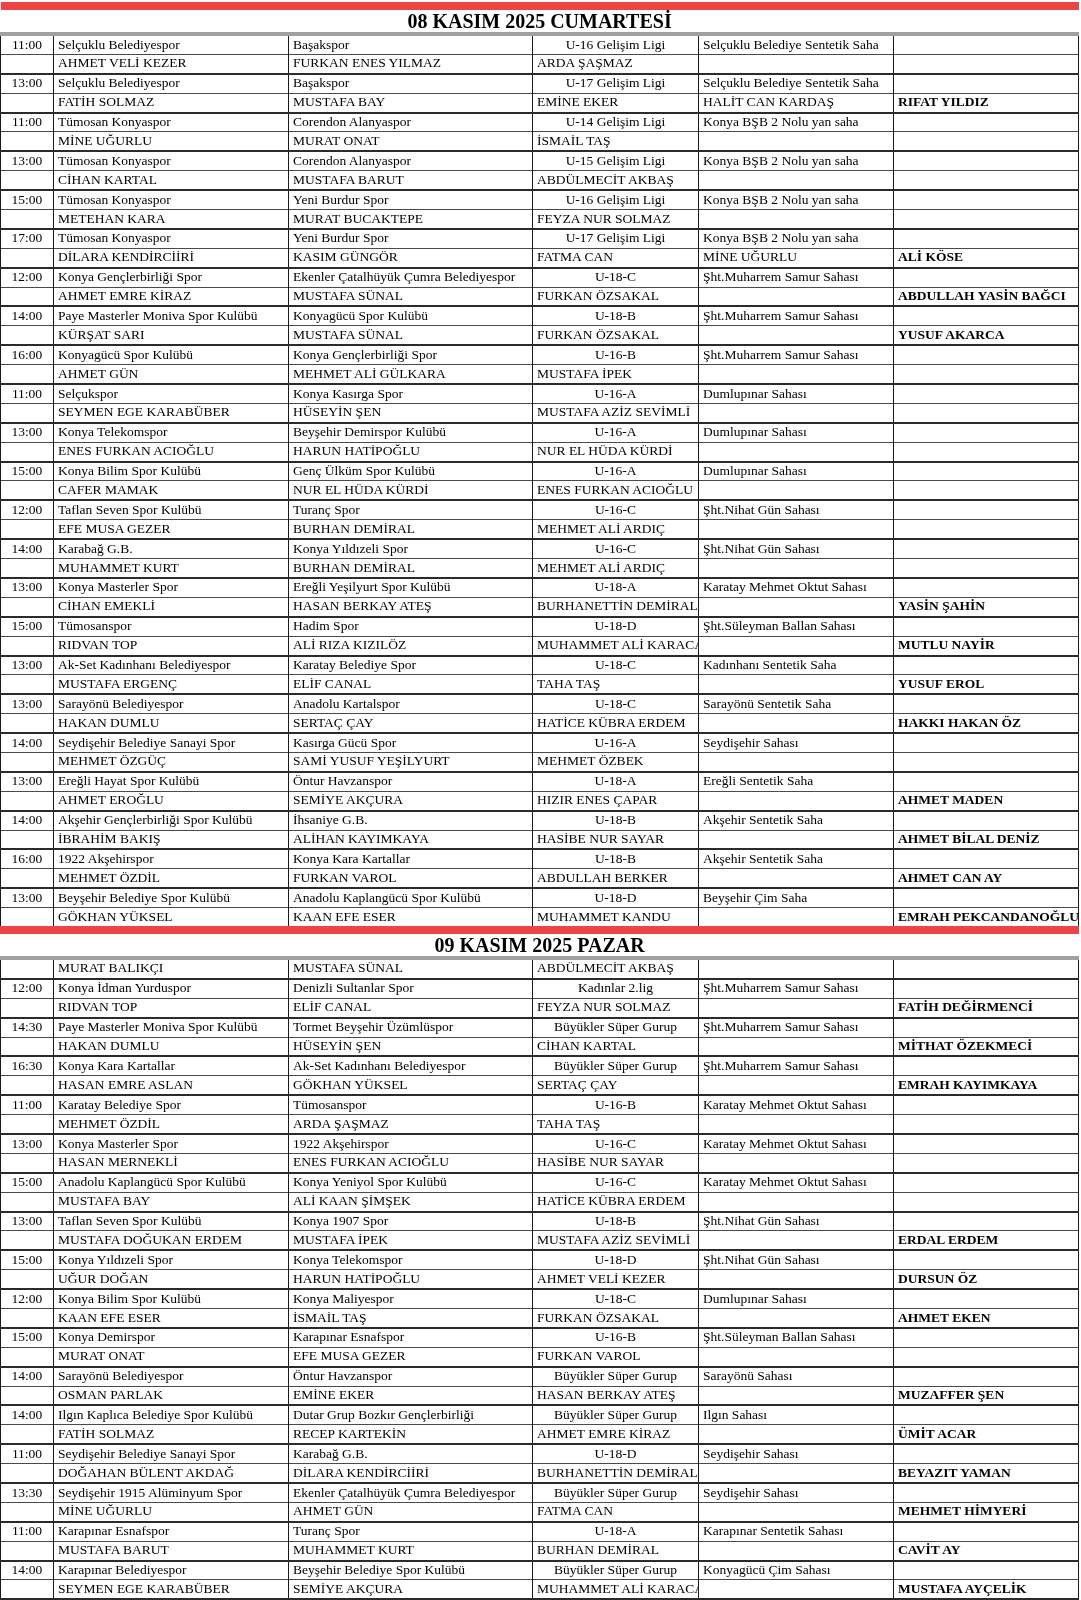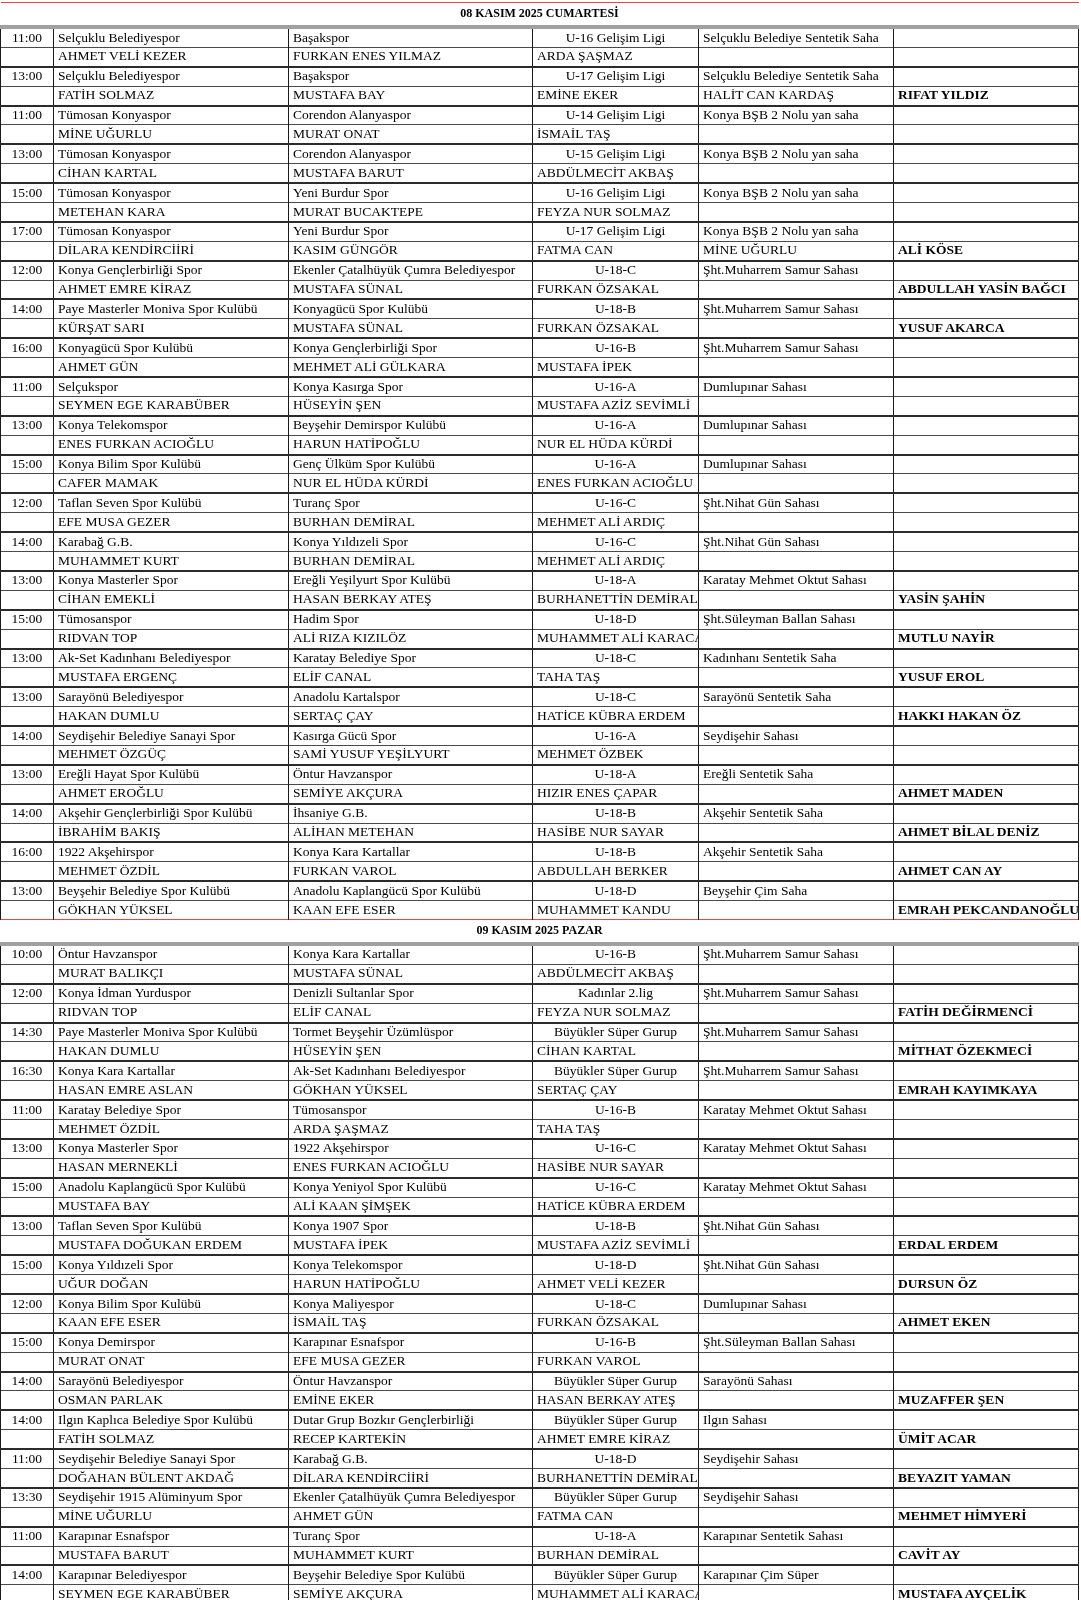--- a/index.html
+++ b/index.html
@@ -34,25 +34,25 @@
     white-space: nowrap;
     overflow: hidden;
     vertical-align: middle;
     border-left: 1px solid #1a1a1a;
     border-right: 1px solid #1a1a1a;
     line-height: 1.1;
   }
   tr.day td {
     border-left: none;
     border-right: none;
-    border-top: 1px solid #ef4444;
+    border-top: 8px solid #ef4444;
     border-bottom: 4px solid #a0a0a0;
     text-align: center;
     font-weight: bold;
-    font-size: 12px;
+    font-size: 20px;
     height: 22px;
     overflow: visible;
   }
   tr.match td { border-top: 2px solid #2b2b2b; }
   tr.refs  td { border-top: 1px solid #4a4a4a; }
   tr:last-child td { border-bottom: 2px solid #2b2b2b; }
   td.a-center { text-align: center; }
   td.ovf { overflow: visible; font-weight: bold; }  
 </style>
 </head>
@@ -396,21 +396,21 @@
           <td class="a-center">14:00</td>
           <td>Akşehir Gençlerbirliği Spor Kulübü</td>
           <td>İhsaniye G.B.</td>
           <td class="a-center">U-18-B</td>
           <td>Akşehir Sentetik Saha</td>
           <td></td>
         </tr>
         <tr class="refs">
           <td></td>
           <td>İBRAHİM BAKIŞ</td>
-          <td>ALİHAN METEHAN</td>
+          <td>ALİHAN KAYIMKAYA</td>
           <td>HASİBE NUR SAYAR</td>
           <td></td>
           <td class="ovf">AHMET BİLAL DENİZ</td>
         </tr>
         <tr class="match">
           <td class="a-center">16:00</td>
           <td>1922 Akşehirspor</td>
           <td>Konya Kara Kartallar</td>
           <td class="a-center">U-18-B</td>
           <td>Akşehir Sentetik Saha</td>
@@ -436,28 +436,20 @@
           <td></td>
           <td>GÖKHAN YÜKSEL</td>
           <td>KAAN EFE ESER</td>
           <td>MUHAMMET KANDU</td>
           <td></td>
           <td class="ovf">EMRAH PEKCANDANOĞLU</td>
         </tr>
         <tr class="day">
           <td colspan="6">09 KASIM 2025 PAZAR</td>
         </tr>
-        <tr class="match">
-          <td class="a-center">10:00</td>
-          <td>Öntur Havzanspor</td>
-          <td>Konya Kara Kartallar</td>
-          <td class="a-center">U-16-B</td>
-          <td>Şht.Muharrem Samur Sahası</td>
-          <td></td>
-        </tr>
         <tr class="refs">
           <td></td>
           <td>MURAT BALIKÇI</td>
           <td>MUSTAFA SÜNAL</td>
           <td>ABDÜLMECİT AKBAŞ</td>
           <td></td>
           <td class="ovf"></td>
         </tr>
         <tr class="match">
           <td class="a-center">12:00</td>
@@ -697,21 +689,21 @@
           <td>MUHAMMET KURT</td>
           <td>BURHAN DEMİRAL</td>
           <td></td>
           <td class="ovf">CAVİT AY</td>
         </tr>
         <tr class="match">
           <td class="a-center">14:00</td>
           <td>Karapınar Belediyespor</td>
           <td>Beyşehir Belediye Spor Kulübü</td>
           <td class="a-center">Büyükler Süper Gurup</td>
-          <td>Karapınar Çim Süper</td>
+          <td>Konyagücü Çim Sahası</td>
           <td></td>
         </tr>
         <tr class="refs">
           <td></td>
           <td>SEYMEN EGE KARABÜBER</td>
           <td>SEMİYE AKÇURA</td>
           <td>MUHAMMET ALİ KARACA</td>
           <td></td>
           <td class="ovf">MUSTAFA AYÇELİK</td>
         </tr>

